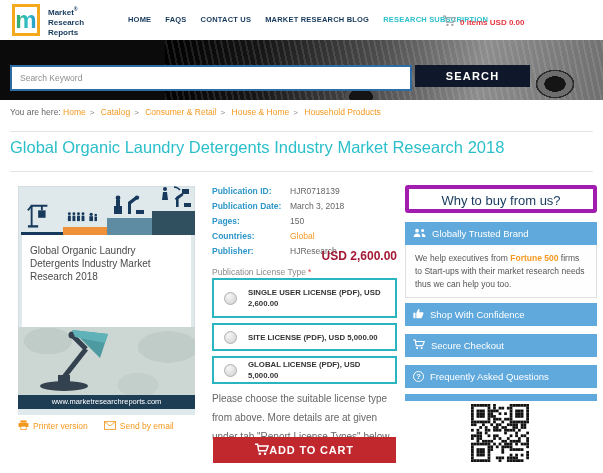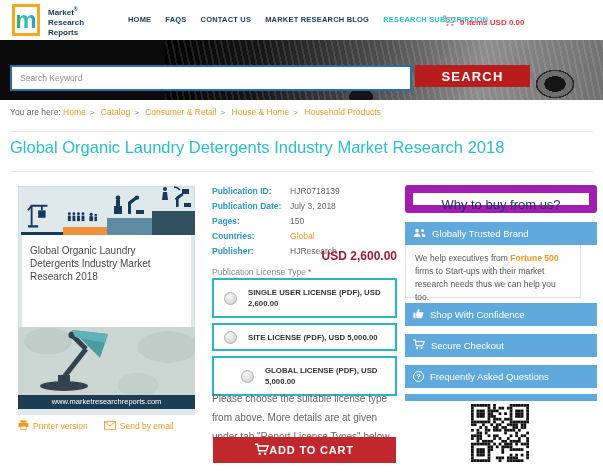--- a/index.html
+++ b/index.html
@@ -24,21 +24,21 @@
   .banner { position:absolute; left:0; top:40px; width:603px; height:60px; background:#0b0b0b; overflow:hidden; }
   .cat-photo { position:absolute; left:165px; top:0; width:438px; height:60px;
     background:
       radial-gradient(ellipse 30px 22px at 390px 44px, #151515 0 35%, #6d6d6d 36% 58%, #2c2c2c 59% 64%, transparent 65%),
       radial-gradient(ellipse 26px 18px at 196px 57px, #141414 0 45%, #4d4d4d 46% 62%, transparent 63%),
       repeating-linear-gradient(78deg, rgba(255,255,255,.10) 0 2px, rgba(0,0,0,0) 2px 6px),
       linear-gradient(100deg, #000 0%, #161616 22%, #4c4c4c 48%, #8d8d8d 72%, #6f6f6f 100%);
   }
   .search-input { position:absolute; left:10px; top:25px; width:402px; height:26px; border:2px solid #2e6da4; background:#fff; font-size:8.5px; padding:0 8px; color:#555; outline:none; font-family:"Liberation Sans",sans-serif; }
   .search-input::placeholder { color:#8e8e8e; }
-  .search-btn { position:absolute; left:415px; top:25px; width:115px; height:22px; background:#b91c1c; border:none; color:#fff; font-weight:bold; font-size:13px; letter-spacing:1.2px; cursor:pointer; font-family:"Liberation Sans",sans-serif; }
+  .search-btn { position:absolute; left:415px; top:25px; width:115px; height:22px; background:#0f172a; border:none; color:#fff; font-weight:bold; font-size:11px; letter-spacing:1.2px; cursor:pointer; font-family:"Liberation Sans",sans-serif; }
 
   
   .breadcrumb { position:absolute; left:10px; top:107px; font-size:8.5px; color:#666; }
   .breadcrumb a { color:#f5981f; text-decoration:none; cursor:pointer; }
   .crumb-sep { color:#888; margin:0 4px; font-size:8px; }
 
   .rule { position:absolute; left:10px; width:583px; border-top:1px solid #e4e4e4; }
   .page-title { position:absolute; left:10px; top:138px; width:583px; font-size:16.5px; font-weight:400; color:#2bbfca; }
 
   
@@ -72,33 +72,33 @@
   .d-label { width:78px; font-weight:bold; color:#2d96c8; }
   .d-value { color:#666; }
   .d-value.link { color:#f5981f; cursor:pointer; }
   .price { position:absolute; left:212px; top:249px; width:185px; text-align:right; font-size:12px; font-weight:bold; color:#a31933; }
   .license-heading { position:absolute; left:212px; top:267px; font-size:8.5px; color:#8a8a8a; }
   .license-heading .req { color:#e03a3a; margin-left:2px; }
 
   .license-box { position:absolute; left:212px; width:185px; background:#fff; border:2px solid #2ab6c0; display:flex; align-items:center; cursor:pointer; }
   .lb-1 { top:278px; height:40px; }
   .lb-2 { top:323px; height:28px; }
-  .lb-3 { top:356px; height:40px;padding-left:17px; }
+  .lb-3 { top:356px; height:28px; }
   .radio { flex:0 0 13px; width:13px; height:13px; margin:0 11px 0 10px; border-radius:50%; border:1px solid #b0b0b0; background:radial-gradient(circle at 35% 30%, #f6f6f6, #cfcfcf); }
   .license-label { font-size:7.8px; font-weight:bold; color:#333; line-height:11px; padding-right:6px; }
 
   .license-note { position:absolute; left:212px; top:389px; width:188px; font-size:10px; color:#666; line-height:19px; }
   .add-cart-btn { position:absolute; left:213px; top:437px; width:183px; height:26px; background:#c0282e; border:none; color:#fff; font-weight:bold; font-size:11px; letter-spacing:.8px; display:flex; align-items:center; justify-content:center; gap:0; cursor:pointer; font-family:"Liberation Sans",sans-serif; }
 
   
-  .why-box { position:absolute; left:405px; top:185px; width:192px; height:28px; border:8px solid #a21caf; border-radius:3px; color:#16395c; font-size:13px; text-align:center; line-height:24px; background:#fff; }
+  .why-box { position:absolute; left:405px; top:185px; width:192px; height:28px; border:4px solid #a21caf; border-radius:3px; color:#16395c; font-size:13px; text-align:center; line-height:24px; background:#fff; }
   .blue-bar { position:absolute; left:405px; width:192px; height:23px; background:#60a9dd; color:#fff; font-size:9.5px; display:flex; align-items:center; gap:6px; padding-left:8px; cursor:pointer;text-align:center; }
   .bar-1 { top:222px; } .bar-2 { top:303px; } .bar-3 { top:334px; } .bar-4 { top:365px; }
   .blue-strip { position:absolute; left:405px; top:394px; width:192px; height:7px; background:#60a9dd; }
-  .trusted-panel { position:absolute; left:405px; top:245px; width:176px; height:53px; background:#fefefe; border:1px solid #e0e0e0; border-top:none; padding:7px 9px; font-size:8.5px; color:#555; line-height:13px; }
+  .trusted-panel { position:absolute; left:405px; top:245px; width:192px; height:53px; background:#fefefe; border:1px solid #e0e0e0; border-top:none; padding:7px 9px; font-size:8.5px; color:#555; line-height:13px; }
   .hl-orange { color:#f5981f; font-weight:bold; }
   .qcircle { display:inline-flex; width:11px; height:11px; border:1px solid #fff; border-radius:50%; font-size:7.5px; font-weight:bold; align-items:center; justify-content:center; }
   .qr-wrap { position:absolute; left:471px; top:404px; width:58px; height:58px; }
 </style>
 </head>
 <body>
 
 <div id="app">
 
   <div class="header">
@@ -245,21 +245,21 @@
     </span>
   </div>
 
   <div class="details">
     <div class="d-row">
         <span class="d-label">Publication ID:</span>
         <span class="d-value">HJR0718139</span>
       </div>
     <div class="d-row">
         <span class="d-label">Publication Date:</span>
-        <span class="d-value">July 3, 2018</span>
+        <span class="d-value">March 3, 2018</span>
       </div>
     <div class="d-row">
         <span class="d-label">Pages:</span>
         <span class="d-value">150</span>
       </div>
     <div class="d-row">
         <span class="d-label">Countries:</span>
         <span class="d-value link">Global</span>
       </div>
     <div class="d-row">

